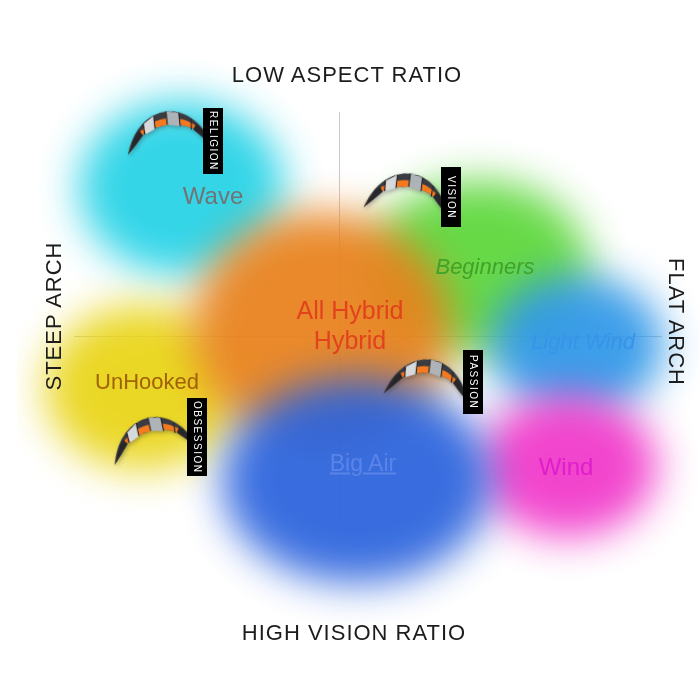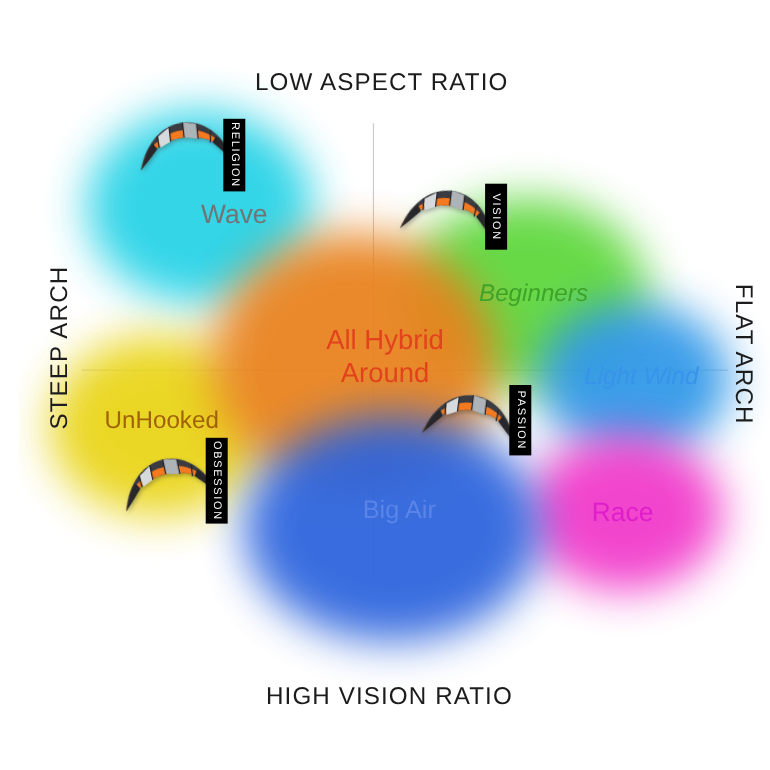--- a/index.html
+++ b/index.html
@@ -30,21 +30,21 @@
   #axis-left   { left:37px;  top:316px; transform:translate(-50%,-50%) rotate(-90deg); }
   #axis-right  { left:659px; top:322px; transform:translate(-50%,-50%) rotate(90deg); }
 
   
   .region-label { position:absolute; transform:translate(-50%,-50%); white-space:nowrap; z-index:5; }
   #label-wave      { left:196px; top:196px; font-size:24px; }
   #label-beginners { left:468px; top:267px; font-size:22px;font-style:italic; }
   #label-allaround { left:333px; top:325px; font-size:25px; text-align:center; line-height:1.18; }
   #label-lightwind { left:566px; top:342px; font-size:22px; }
   #label-unhooked  { left:130px; top:382px; font-size:22px; }
-  #label-bigair    { left:346px; top:463px; font-size:23px; }
+  #label-bigair    { left:346px; top:463px; font-size:23px;text-decoration:underline; }
   #label-race      { left:549px; top:467px; font-size:24px; }
 
   
   .kite { position:absolute; z-index:6; width:104px; height:88px; }
   .kite-svg { width:90px; height:58px; display:block;
               filter:drop-shadow(1px 2px 2px rgba(40,40,40,0.35)); }
   #kite-religion  { left:106px; top:102px; }
   #kite-religion .kite-svg  { transform:rotate(-6deg); }
   #kite-vision    { left:346px; top:160px; }
   #kite-vision .kite-svg    { transform:rotate(7deg); margin-top:4px; }
@@ -101,26 +101,26 @@
 
   <div class="axis-title" id="axis-top">LOW ASPECT RATIO</div>
   <div class="axis-title" id="axis-bottom">HIGH VISION RATIO</div>
   <div class="axis-title" id="axis-left">STEEP ARCH</div>
   <div class="axis-title" id="axis-right">FLAT ARCH</div>
 
   <div class="region-label" id="label-wave" style="color: #737373;">Wave</div>
   <div class="region-label" id="label-beginners" style="color: rgb(63, 163, 42);">Beginners</div>
   <div class="region-label" id="label-allaround" style="color: rgb(226, 66, 28);">
     <div>All Hybrid</div>
-    <div>Around</div>
+    <div>Hybrid</div>
   </div>
   <div class="region-label" id="label-lightwind" style="color: rgb(56, 147, 234); font-style: italic;">Light Wind</div>
   <div class="region-label" id="label-unhooked" style="color: #a16207;">UnHooked</div>
   <div class="region-label" id="label-bigair" style="color: rgb(91, 132, 232);">Big Air</div>
-  <div class="region-label" id="label-race" style="color: rgb(223, 30, 203);">Race</div>
+  <div class="region-label" id="label-race" style="color: rgb(223, 30, 203);">Wind</div>
 
   <div class="kite" id="kite-religion">
     <svg class="kite-svg" viewBox="0 0 100 64">
         <use href="#kite-sym"></use>
       </svg>
     <div class="kite-tag">RELIGION</div>
   </div>
 
   <div class="kite" id="kite-vision">
     <svg class="kite-svg" viewBox="0 0 100 64">

